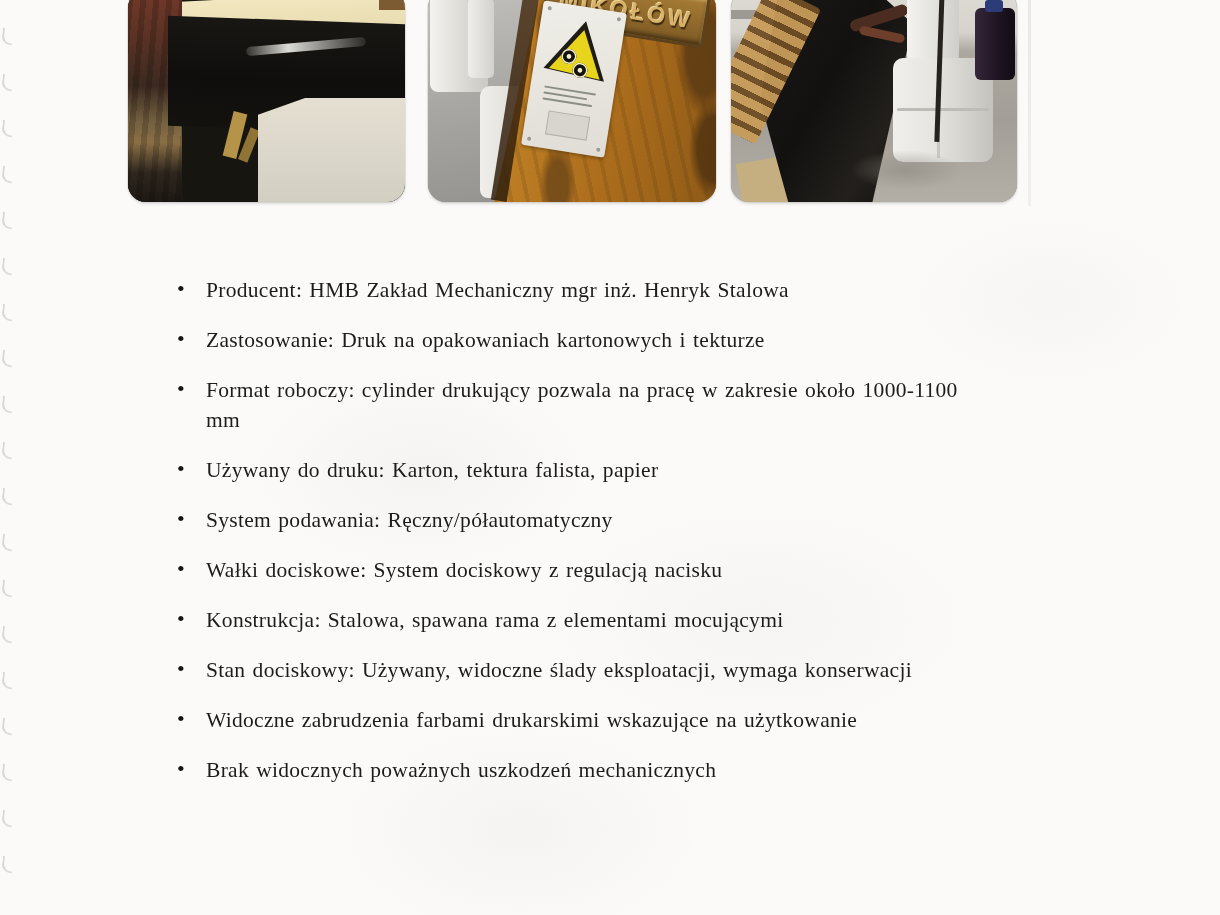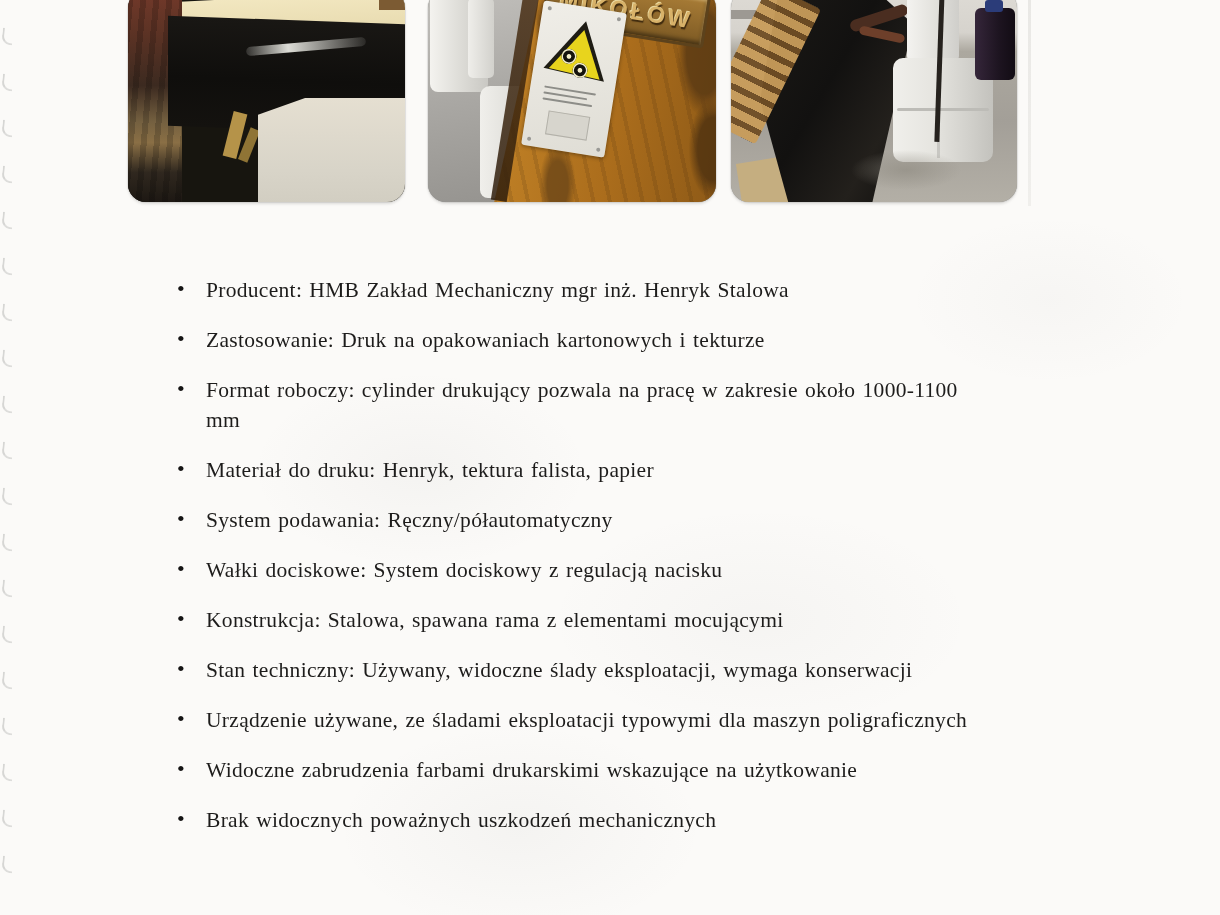--- a/index.html
+++ b/index.html
@@ -221,36 +221,33 @@
         <span class="line">Producent: HMB Zakład Mechaniczny mgr inż. Henryk Stalowa</span>
       </li>
     <li>
         <span class="line">Zastosowanie: Druk na opakowaniach kartonowych i tekturze</span>
       </li>
     <li>
       <span class="line">Format roboczy: cylinder drukujący pozwala na pracę w zakresie około 1000-1100</span>
       <span class="line">mm</span>
     </li>
     <li>
-        <span class="line">Materiał do druku: Henryk, tektura falista, papier</span>
+        <span class="line">Używany do druku: Karton, tektura falista, papier</span>
       </li>
     <li>
         <span class="line">System podawania: Ręczny/półautomatyczny</span>
       </li>
     <li>
         <span class="line">Wałki dociskowe: System dociskowy z regulacją nacisku</span>
       </li>
     <li>
         <span class="line">Konstrukcja: Stalowa, spawana rama z elementami mocującymi</span>
       </li>
     <li>
-        <span class="line">Stan techniczny: Używany, widoczne ślady eksploatacji, wymaga konserwacji</span>
-      </li>
-    <li>
-        <span class="line">Urządzenie używane, ze śladami eksploatacji typowymi dla maszyn poligraficznych</span>
+        <span class="line">Stan dociskowy: Używany, widoczne ślady eksploatacji, wymaga konserwacji</span>
       </li>
     <li>
         <span class="line">Widoczne zabrudzenia farbami drukarskimi wskazujące na użytkowanie</span>
       </li>
     <li>
         <span class="line">Brak widocznych poważnych uszkodzeń mechanicznych</span>
       </li>
   </ul>
 </div>
 

